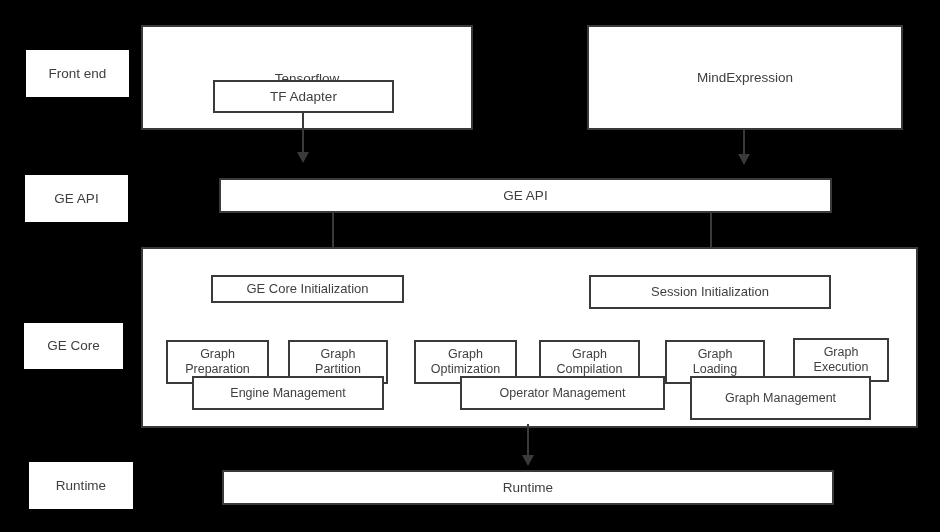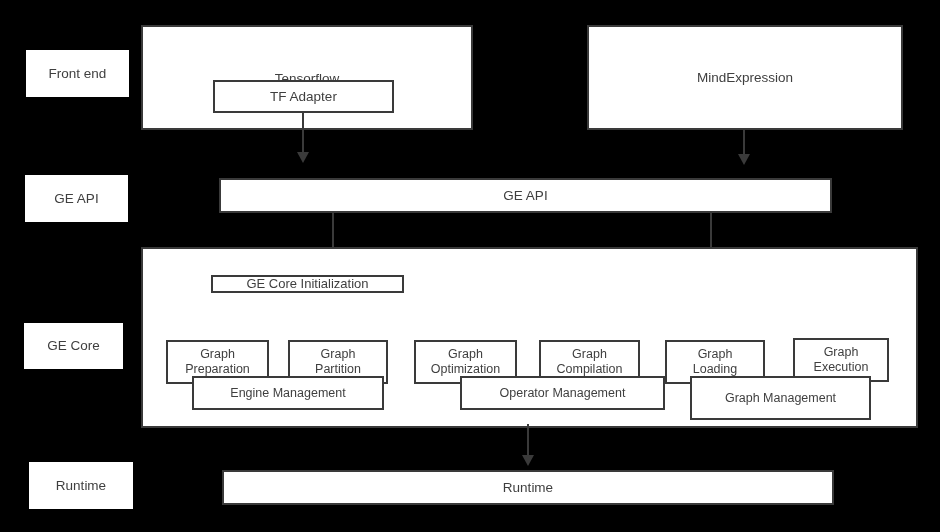--- a/index.html
+++ b/index.html
@@ -135,24 +135,27 @@
   </div>
 
   <div class="arrow-line" style="left:332px; top:213px; height:49px;"></div>
   <div class="arrow-head" style="left:327px; top:260px;"></div>
 
   <div class="arrow-line" style="left:710px; top:213px; height:49px;"></div>
   <div class="arrow-head" style="left:705px; top:260px;"></div>
 
   <div class="core-container" style="position:absolute; left:141px; top:247px; width:773px; height:177px;"></div>
 
-  <div class="box init-box" style="left:211px; top:275px; width:193px; height:18px;">
+  <div class="box init-box" style="left:211px; top:275px; width:193px; height:28px;">
     <span>GE Core Initialization</span>
   </div>
 
+  <div class="box init-box" style="left:589px; top:275px; width:242px; height:34px;">
+    <span>Session Initialization</span>
+  </div>
 
   <div class="box unit-box" style="left:166px; top:320px; width:103px; height:44px;">
     <span>
       <span>Graph</span><br>
       <span>Preparation</span>
     </span>
   </div>
 
   <div class="box unit-box" style="left:288px; top:320px; width:100px; height:44px;">
     <span>

